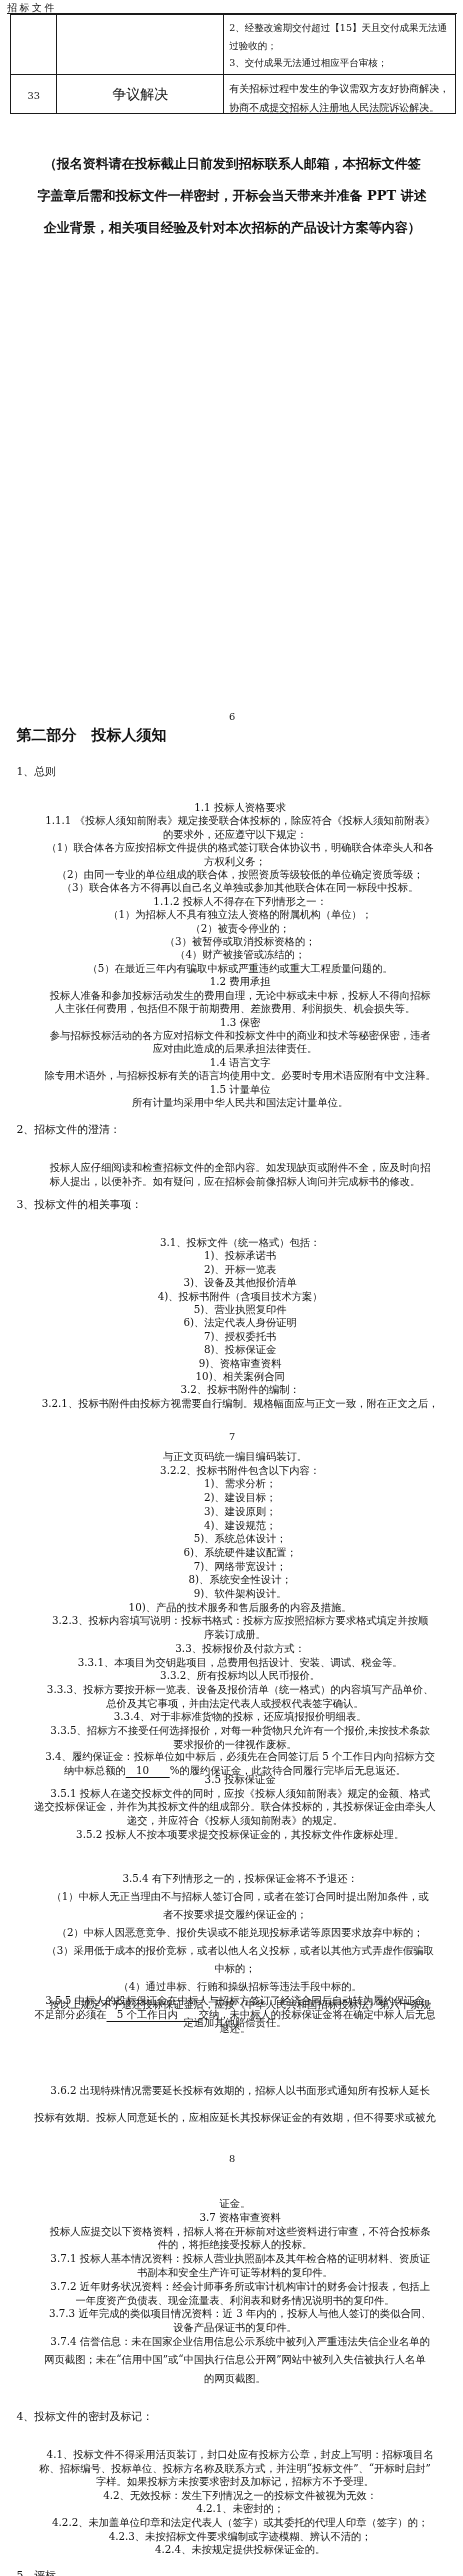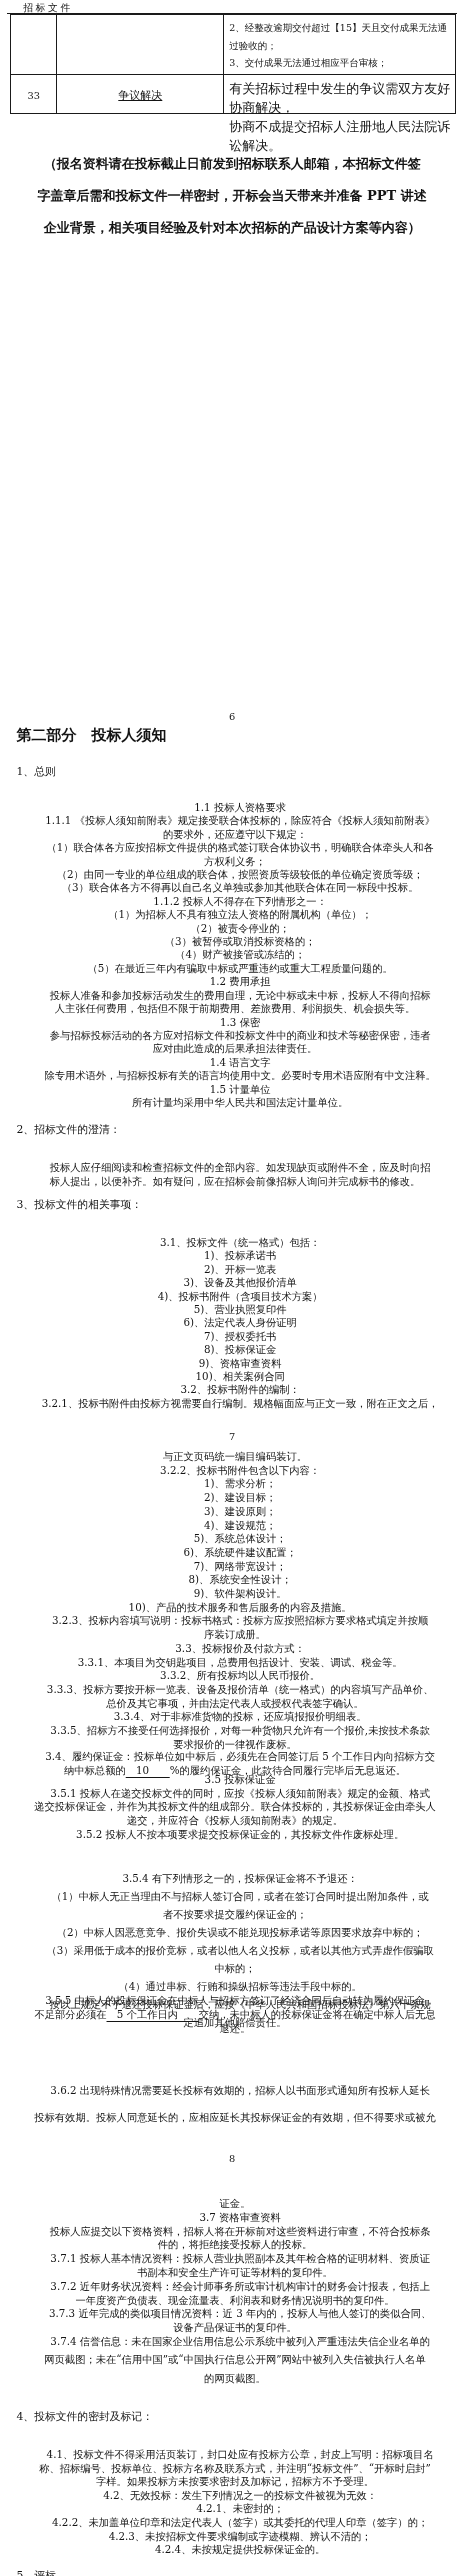--- a/index.html
+++ b/index.html
@@ -3,30 +3,30 @@
 <meta charset="utf-8">
 <style>
   html,body{margin:0;padding:0;background:#ffffff;}
   .page{position:relative;width:464px;height:3606px;background:#ffffff;
         font-family:"DejaVu Serif","Liberation Serif",serif;color:#141414;overflow:hidden;}
   .ln{position:absolute;left:16.5px;width:437px;white-space:pre-line;
       font-size:10.3px;line-height:13.7px;text-align:center;}
   .sec{position:absolute;left:16.5px;font-size:10.8px;white-space:pre;}
   .pg{position:absolute;left:0;width:464px;text-align:center;font-size:9.8px;}
   .u{text-decoration:underline;text-underline-offset:2.6px;}
-  .hdr{position:absolute;left:7.2px;top:1.5px;font-size:9.8px;letter-spacing:2.6px;margin-left:16px;}
+  .hdr{position:absolute;left:7.2px;top:1.5px;font-size:9.8px;letter-spacing:2.6px;}
   .toprule{position:absolute;left:6.7px;top:13px;width:450px;height:1px;background:#1a1a1a;}
   .tbl{position:absolute;left:10.3px;top:14px;width:446px;height:100px;
        border:1px solid #1a1a1a;box-sizing:border-box;}
   .tbl .v{position:absolute;top:0;bottom:0;width:1px;background:#1a1a1a;}
   .tbl .h{position:absolute;left:0;right:0;top:59px;height:1px;background:#1a1a1a;}
   .c13{position:absolute;left:218px;top:4.1px;width:225px;font-size:9.5px;line-height:17.5px;white-space:pre-line;}
   .c21{position:absolute;left:0;top:60px;width:45px;height:40px;display:flex;align-items:center;justify-content:center;font-size:9.8px;}
-  .c22{position:absolute;left:46px;top:60px;width:166px;height:40px;display:flex;align-items:center;justify-content:center;font-size:11px;text-decoration:underline;}
-  .c23{position:absolute;left:218px;top:64px;width:225px;font-size:13px;line-height:19px;white-space:pre-line;}
+  .c22{position:absolute;left:46px;top:60px;width:166px;height:40px;display:flex;align-items:center;justify-content:center;font-size:14px;}
+  .c23{position:absolute;left:218px;top:64px;width:225px;font-size:10px;line-height:19px;white-space:pre-line;}
   .note{left:6.2px;top:148px;width:452px;font-size:13px;line-height:32px;font-weight:600;}
   .h2{position:absolute;left:16.5px;font-size:15px;font-weight:bold;white-space:pre;}
 </style>
 </head>
 <body>
 
 <div class="page">
 
   <div class="hdr">招标文件</div>
   <div class="toprule"></div>

